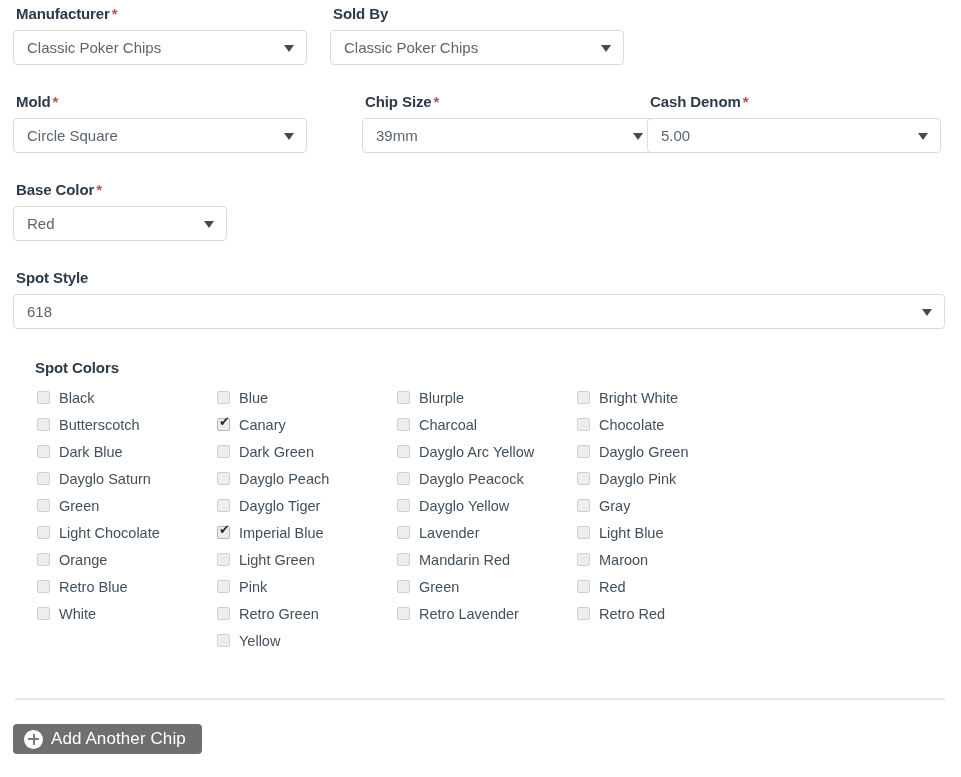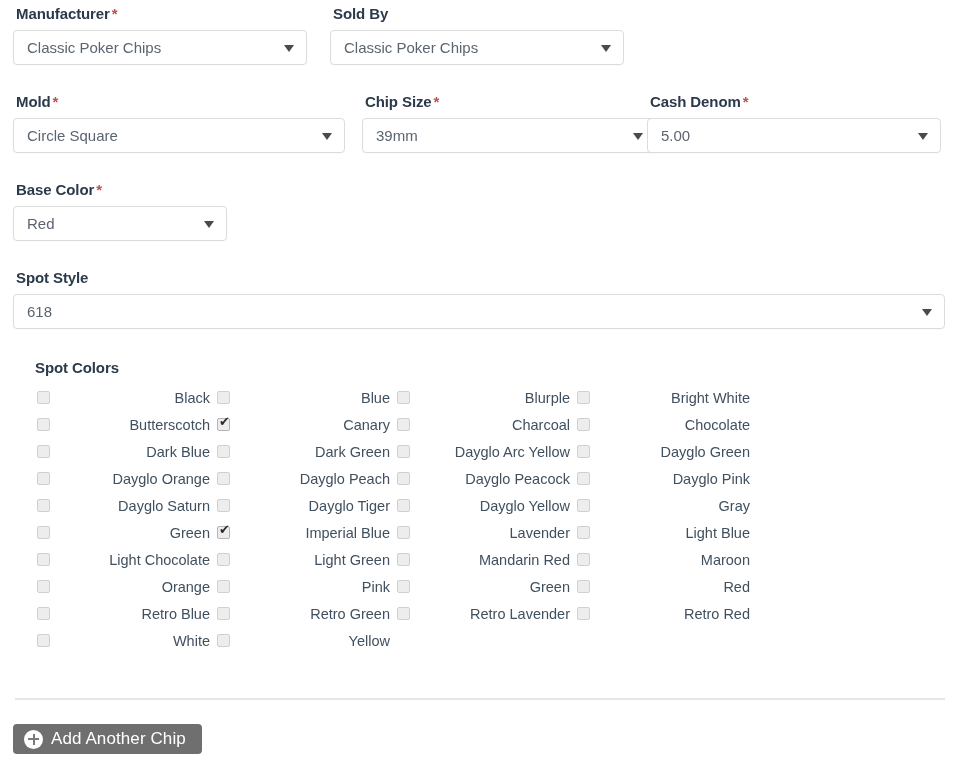--- a/index.html
+++ b/index.html
@@ -98,21 +98,20 @@
   }
   .cb-item {
     display: block;
     position: relative;
     min-height: 27px;
     padding-left: 24px;
     font-size: 14.5px;
     line-height: 21px;
     color: #41505f;
     cursor: pointer;
-    text-align: right;
   }
   .cb-box {
     position: absolute;
     left: 2px;
     top: 3px;
     width: 13px;
     height: 13px;
     box-sizing: border-box;
     background: #ededed;
     border: 1px solid #d0d0d0;
@@ -211,21 +210,21 @@
       </div>
       <div class="field" style="left: 330px; top: 5px; width: 294px;">
         <div class="field-label"><span>Sold By</span></div>
         <div class="select-box" style="width: 294px;">
           <span class="val">Classic Poker Chips</span>
           <span class="caret"></span>
         </div>
       </div>
       <div class="field" style="left: 13px; top: 93px; width: 294px;">
         <div class="field-label"><span>Mold</span><span class="req">*</span></div>
-        <div class="select-box" style="width: 332px;">
+        <div class="select-box" style="width: 294px;">
           <span class="val">Circle Square</span>
           <span class="caret"></span>
         </div>
       </div>
       <div class="field" style="left: 330px; top: 93px; width: 294px; margin-left: 32px;">
         <div class="field-label"><span>Chip Size</span><span class="req">*</span></div>
         <div class="select-box" style="width: 294px; align-items: center;">
           <span class="val">39mm</span>
           <span class="caret"></span>
         </div>
@@ -253,21 +252,20 @@
       </div>
     </div>
 
   <div class="spot-colors-title">Spot Colors</div>
 
   <div class="checkbox-grid" id="checkbox-grid-host">
       <div class="cb-col" style="left: 0px;">
         <label class="cb-item"><span class="cb-box"></span><span class="cb-label">Black</span></label>
         <label class="cb-item"><span class="cb-box"></span><span class="cb-label">Butterscotch</span></label>
         <label class="cb-item"><span class="cb-box"></span><span class="cb-label">Dark Blue</span></label>
-        <label class="cb-item"><span class="cb-box"></span><span class="cb-label">Dayglo Orange</span></label>
         <label class="cb-item"><span class="cb-box"></span><span class="cb-label">Dayglo Saturn</span></label>
         <label class="cb-item"><span class="cb-box"></span><span class="cb-label">Green</span></label>
         <label class="cb-item"><span class="cb-box"></span><span class="cb-label">Light Chocolate</span></label>
         <label class="cb-item"><span class="cb-box"></span><span class="cb-label">Orange</span></label>
         <label class="cb-item"><span class="cb-box"></span><span class="cb-label">Retro Blue</span></label>
         <label class="cb-item"><span class="cb-box"></span><span class="cb-label">White</span></label>
       </div>
       <div class="cb-col" style="left: 180px;">
         <label class="cb-item"><span class="cb-box"></span><span class="cb-label">Blue</span></label>
         <label class="cb-item checked"><span class="cb-box">

